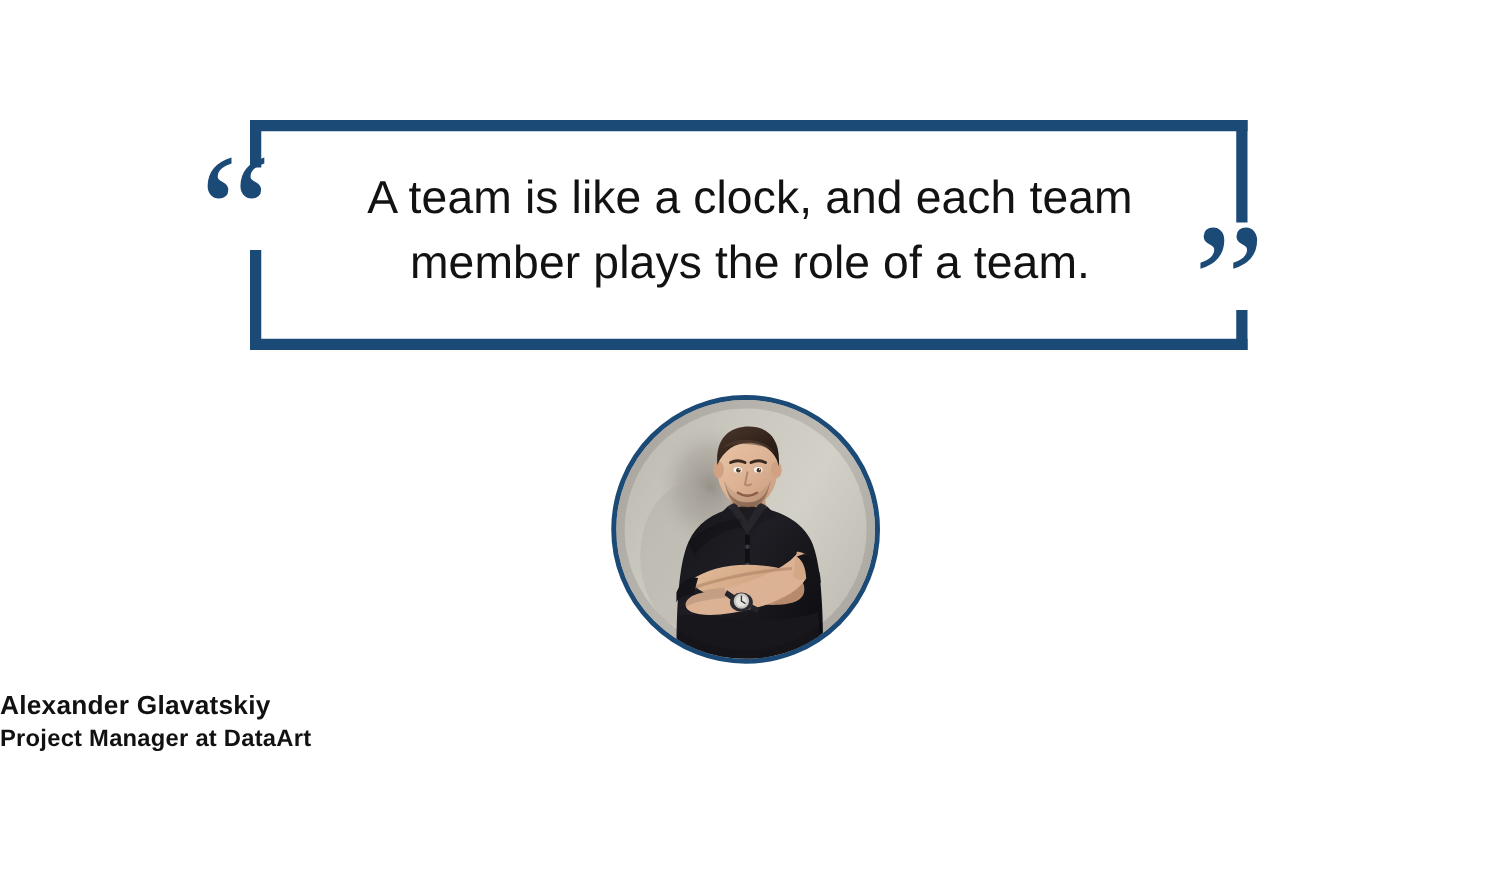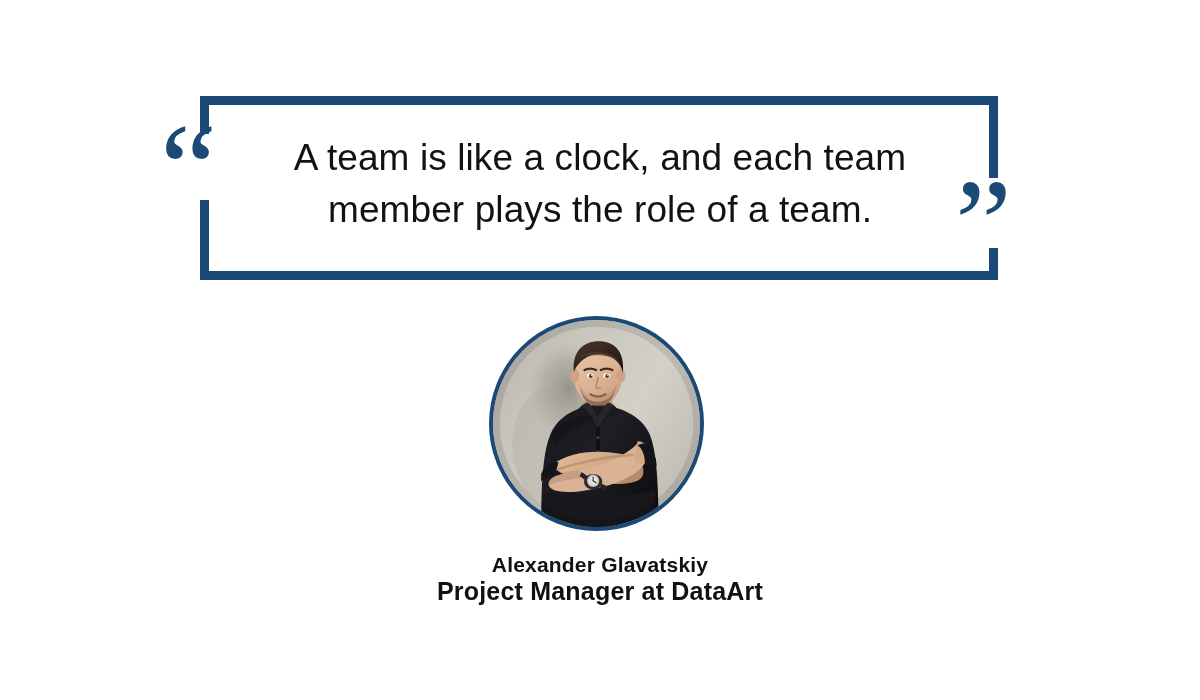--- a/index.html
+++ b/index.html
@@ -130,31 +130,30 @@
     width: 100%;
     height: 100%;
   }
 
   
   .attribution {
     position: absolute;
     left: 0;
     top: 551px;
     width: 1200px;
-    text-align: center;
     color: #111111;
   }
   .attr-name {
     font-size: 21px;
     font-weight: bold;
     line-height: 27px;
     letter-spacing: 0.2px;
   }
   .attr-role {
-    font-size: 25px;
+    font-size: 19px;
     font-weight: bold;
     line-height: 27px;
     letter-spacing: 0.2px;
   }
 </style>
 </head>
 <body>
 
 <div id="slide">
 

